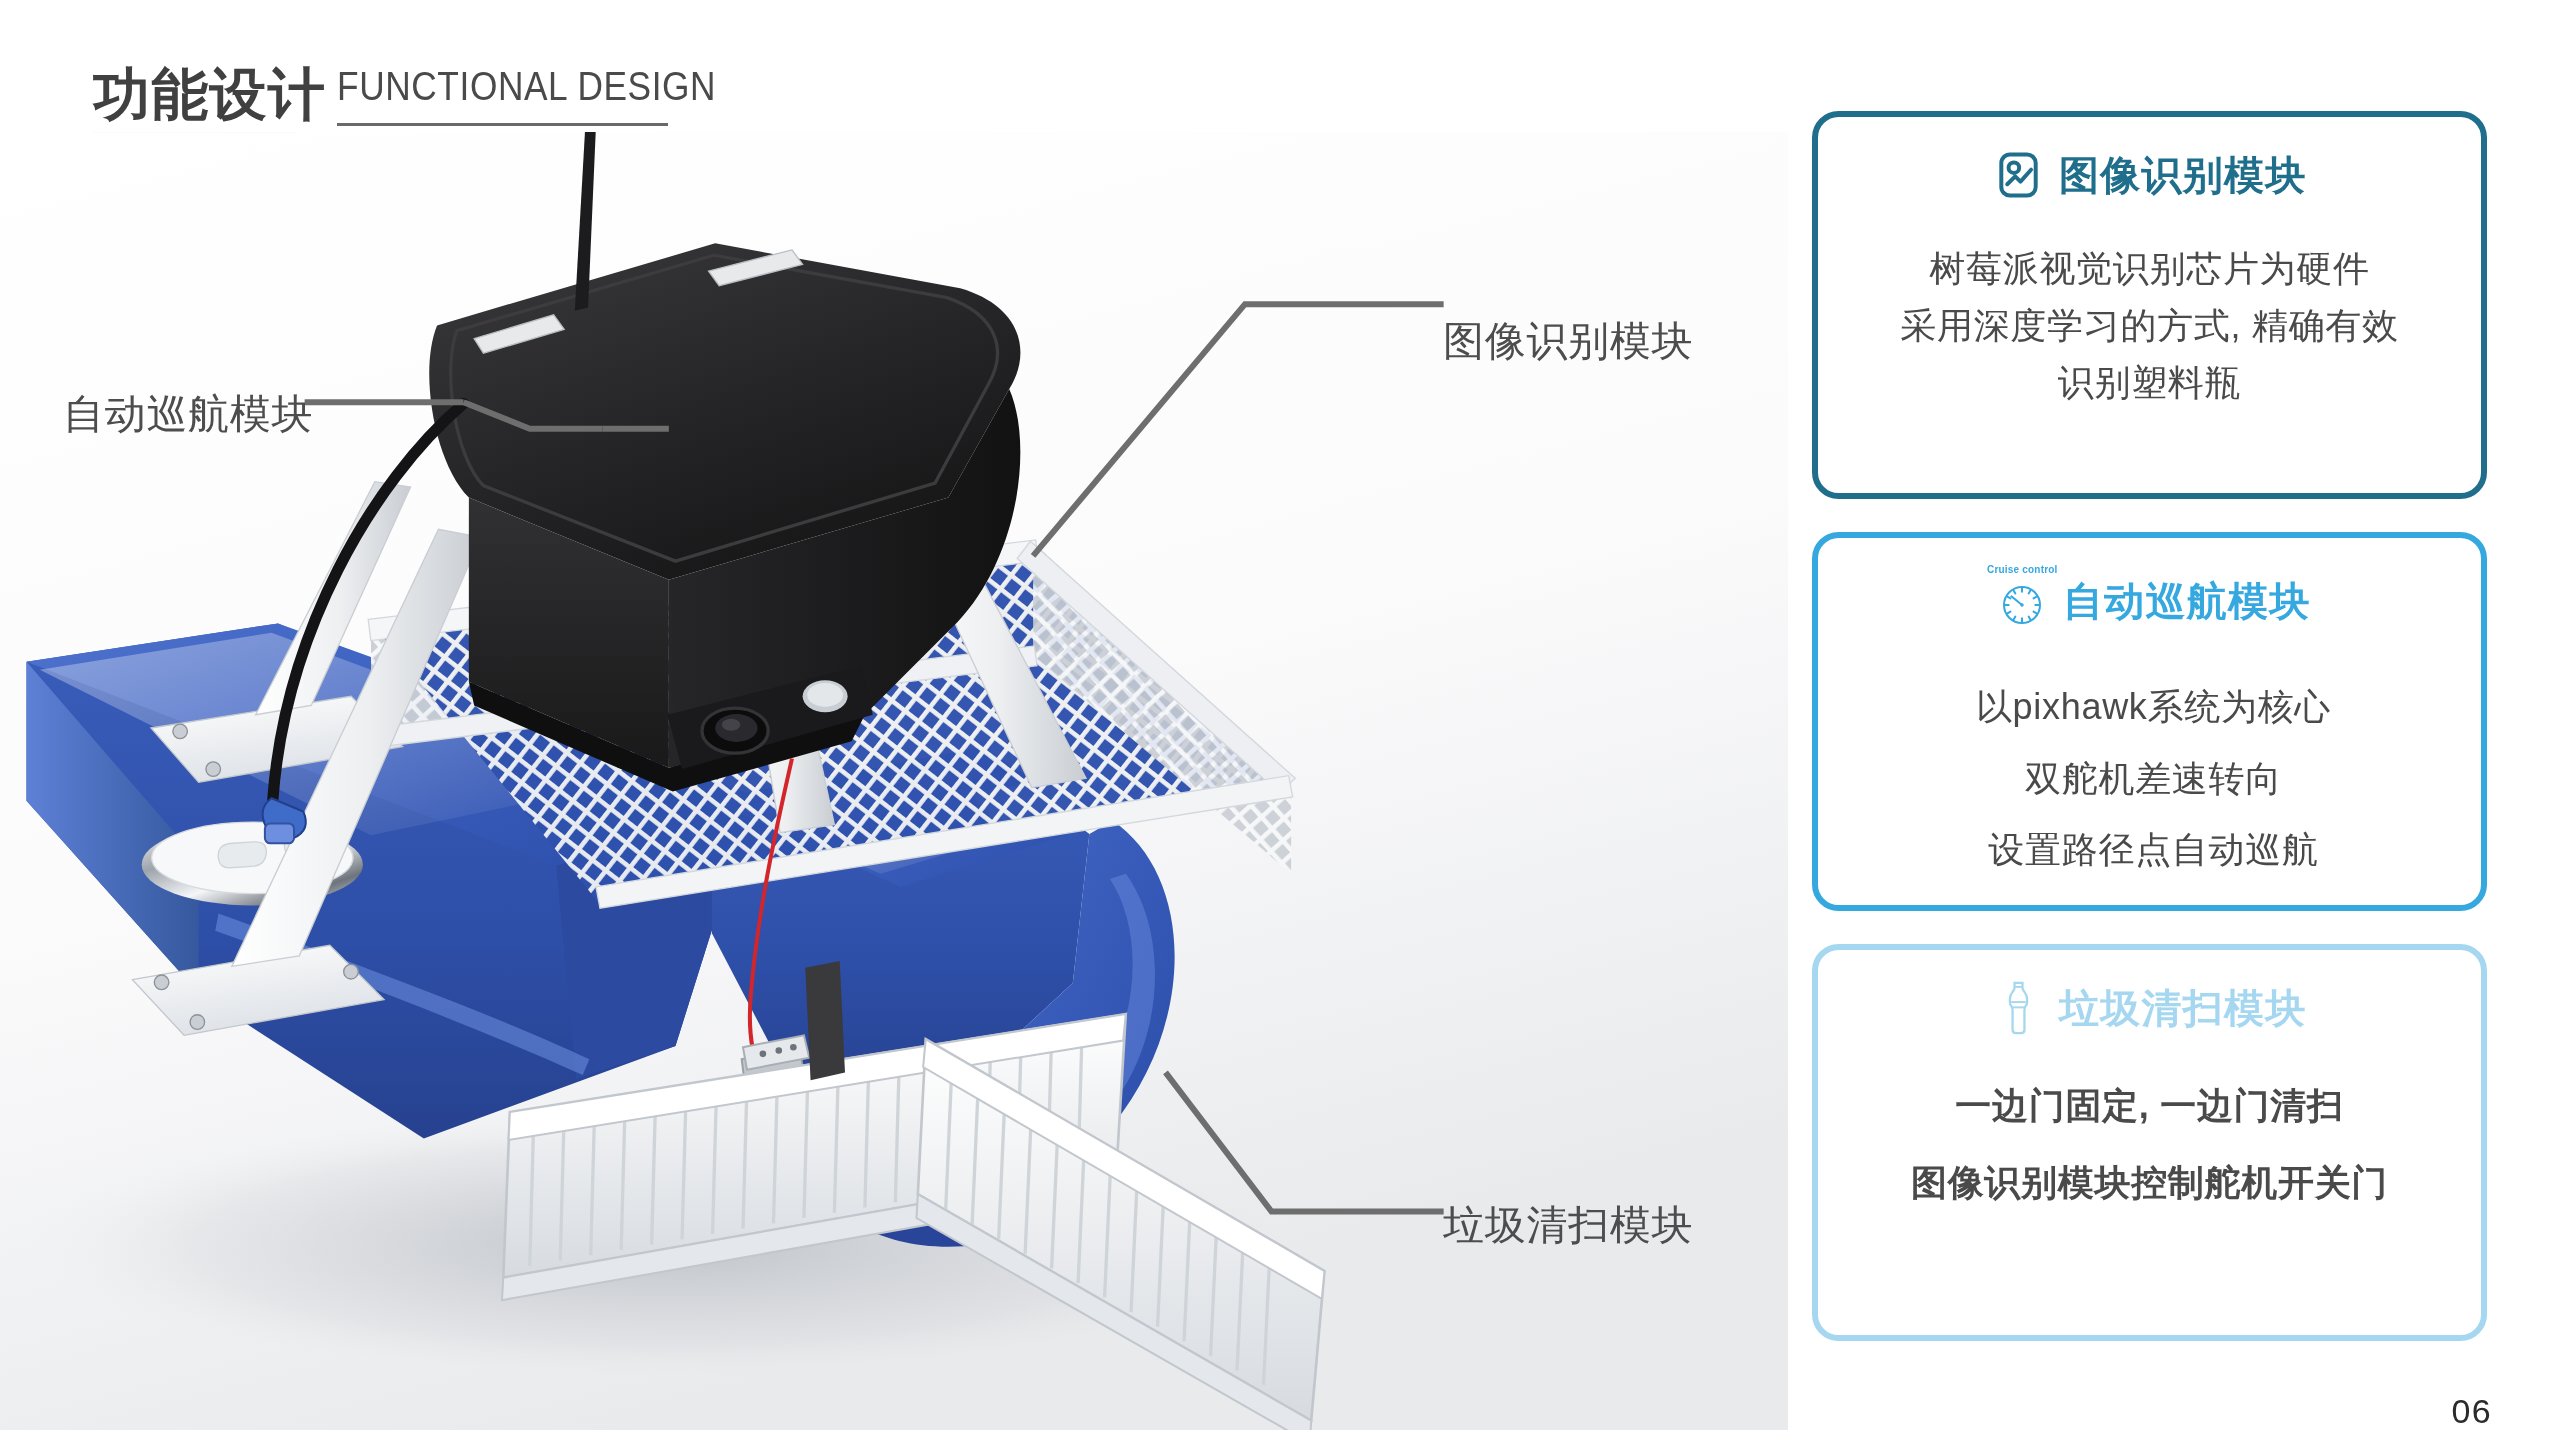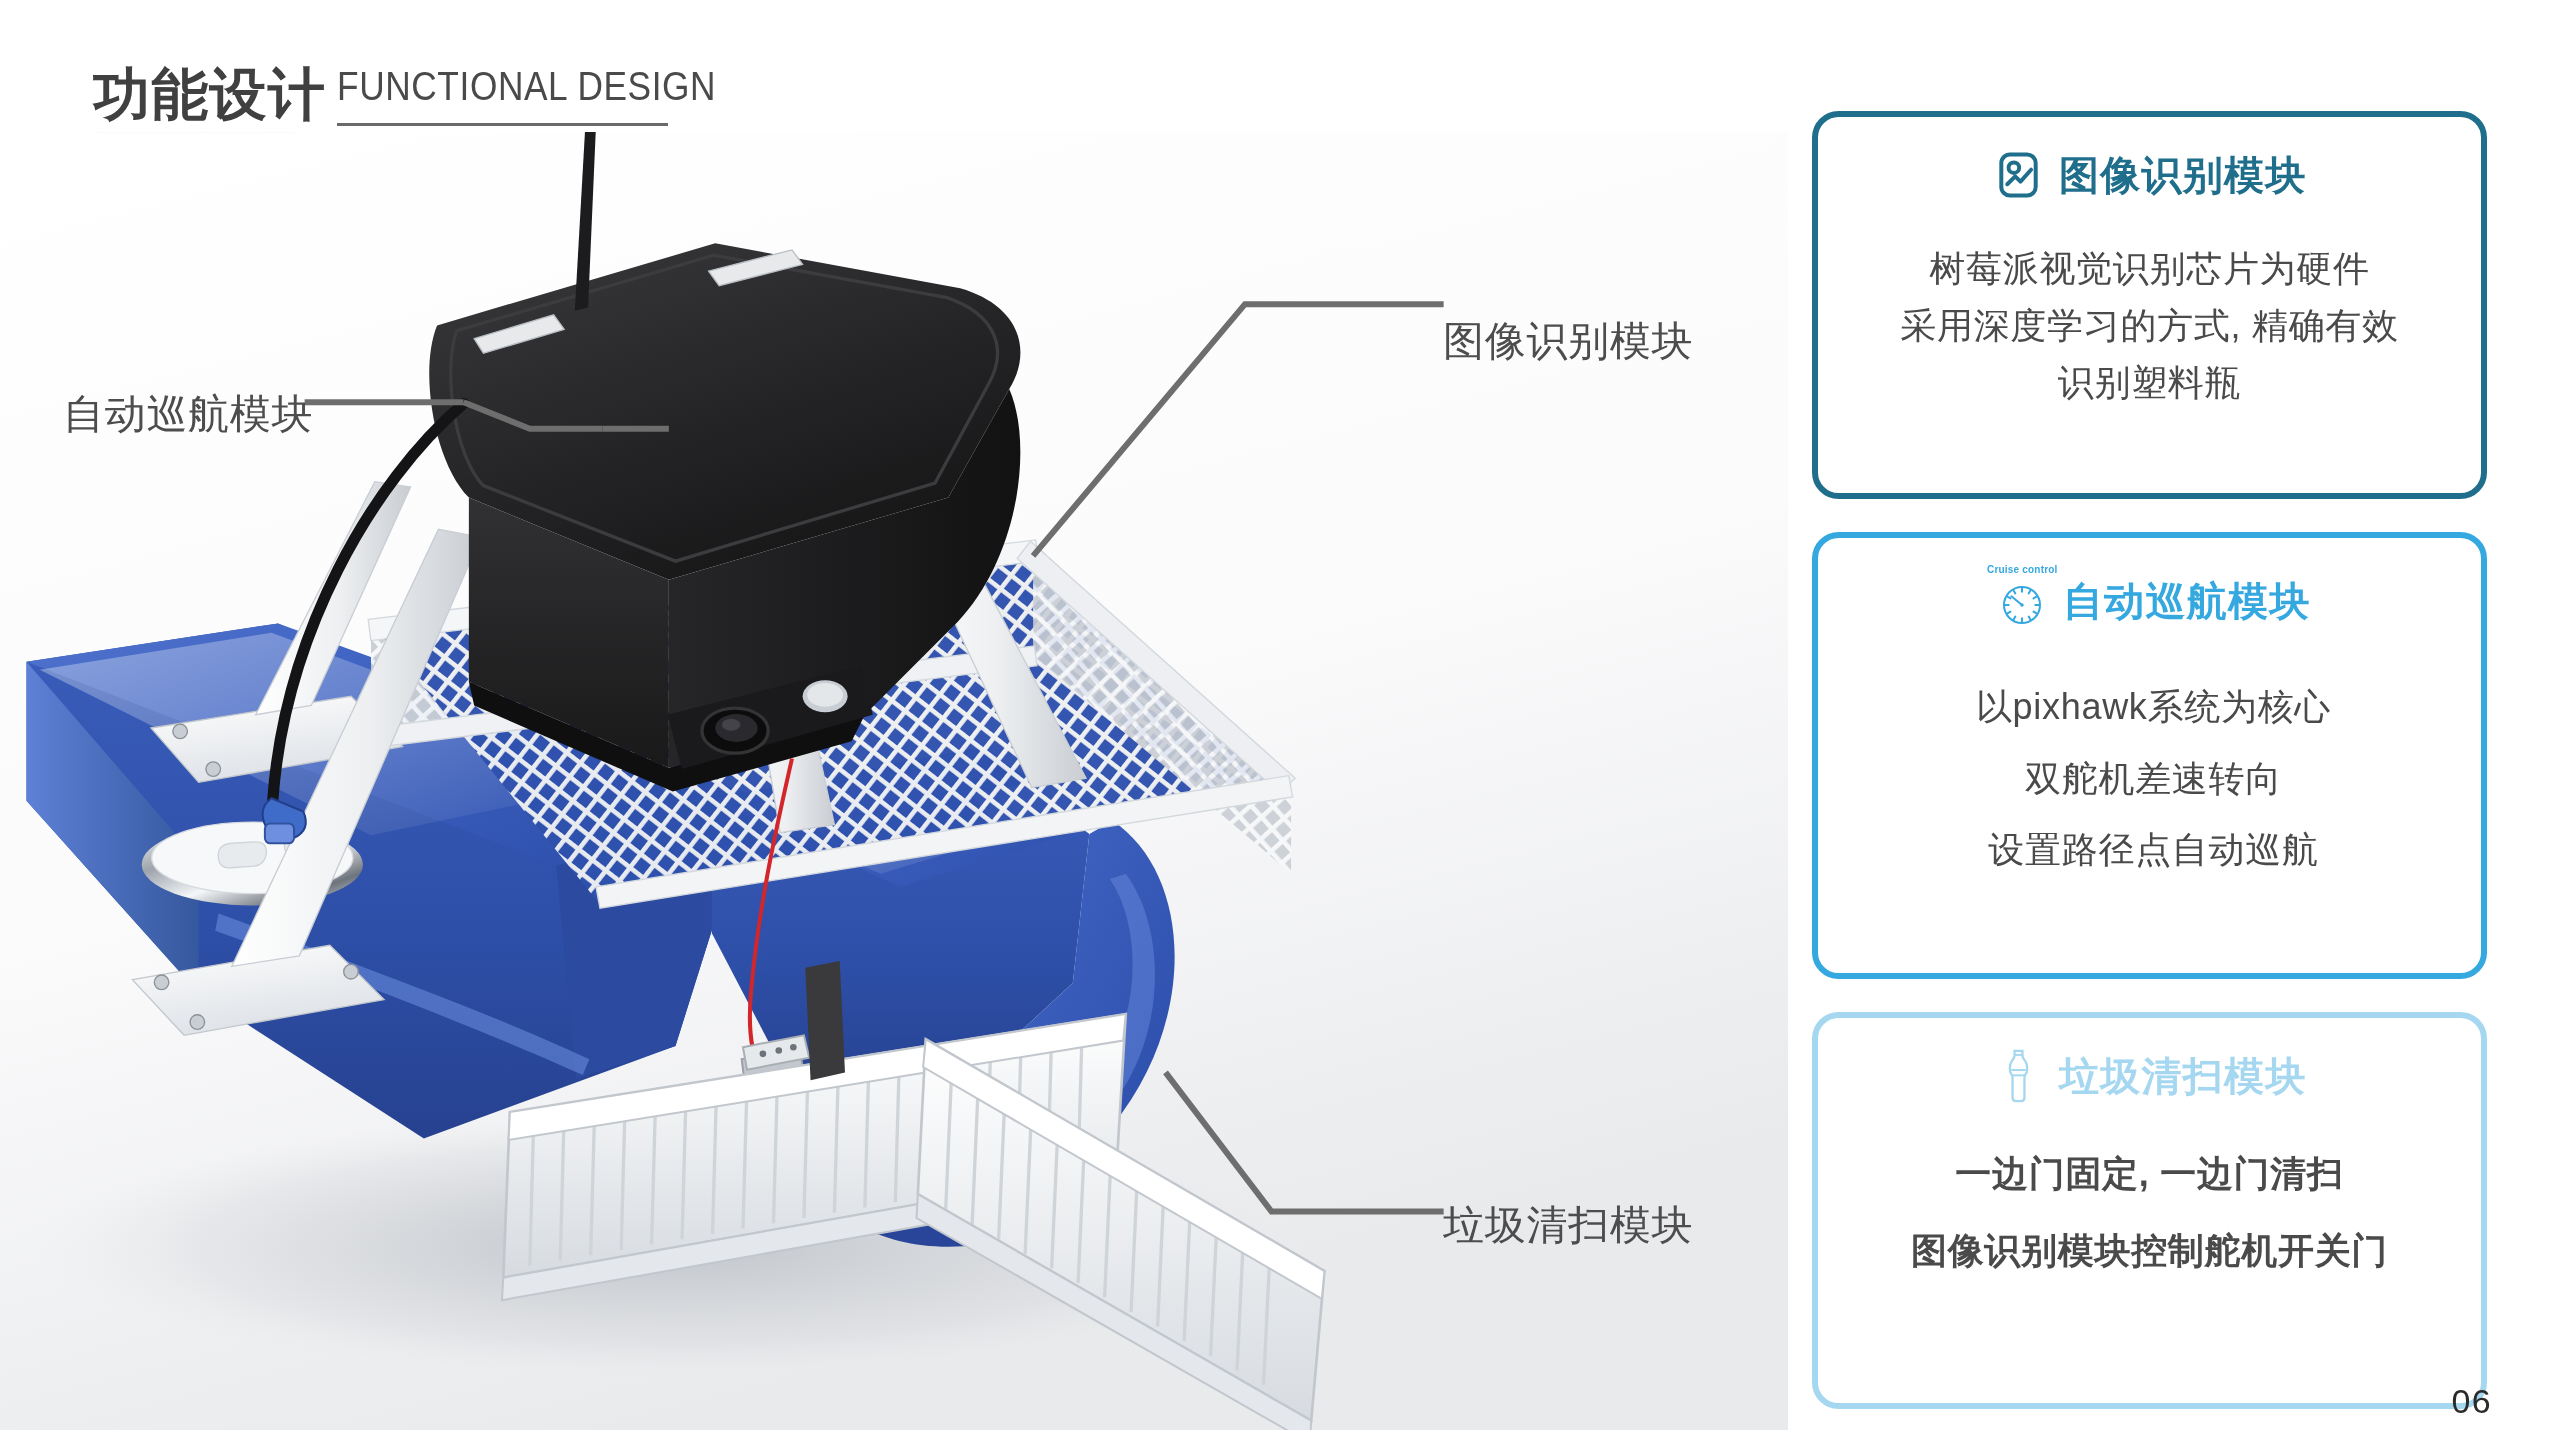--- a/index.html
+++ b/index.html
@@ -42,21 +42,21 @@
   #callout-vision{left:1443px;top:314px;}
   #callout-trash{left:1443px;top:1198px;}
 
   
   #cards{position:absolute;left:1812px;top:111px;width:675px;}
   .card{
     border-radius:26.5px;background:#ffffff;box-sizing:border-box;
     margin-bottom:33px;position:relative;
   }
   .card-1{border:6px solid #1F6E8C;height:388px;padding:29px 34px 0 34px;}
-  .card-2{border:6px solid #35A8E0;height:447px;padding:34px 26px 0 34px;}
+  .card-2{border:6px solid #35A8E0;height:379px;padding:34px 26px 0 34px;}
   .card-3{border:6px solid #A5D8F0;height:397px;padding:29px 34px 0 34px;}
 
   .card-head{display:flex;align-items:center;justify-content:center;gap:14.6px;position:relative;}
   .card-title{font-size:40px;font-weight:700;letter-spacing:1.3px;line-height:1;}
   .card-1 .card-title{color:#1F6E8C;}
   .card-2 .card-title{color:#35A8E0;}
   .card-3 .card-title{color:#A5D8F0;}
 
   .icon-box{width:52px;height:57px;display:flex;align-items:center;justify-content:center;position:relative;flex:0 0 auto;}
   .icon-caption{
@@ -70,21 +70,21 @@
   .card-3 .card-body{margin-top:46px;}
   .card-line{
     font-size:36px;color:#4a4a4a;line-height:1.32;letter-spacing:0.7px;
     margin-bottom:9.3px;
   }
   .card-2 .card-line{margin-bottom:24px;}
   .card-3 .card-line{margin-bottom:29px;font-weight:bold;}
 
   
   #page-number{
-    position:absolute;right:58px;bottom:34px;
+    position:absolute;right:58px;bottom:24px;
     font-size:34px;color:#2b2b2b;letter-spacing:1.3px;
   }
 </style>
 </head>
 <body>
 
 <div id="title-block">
   <div id="title-cn">
     <span>功能设计</span>
     <span id="title-underline"></span>

